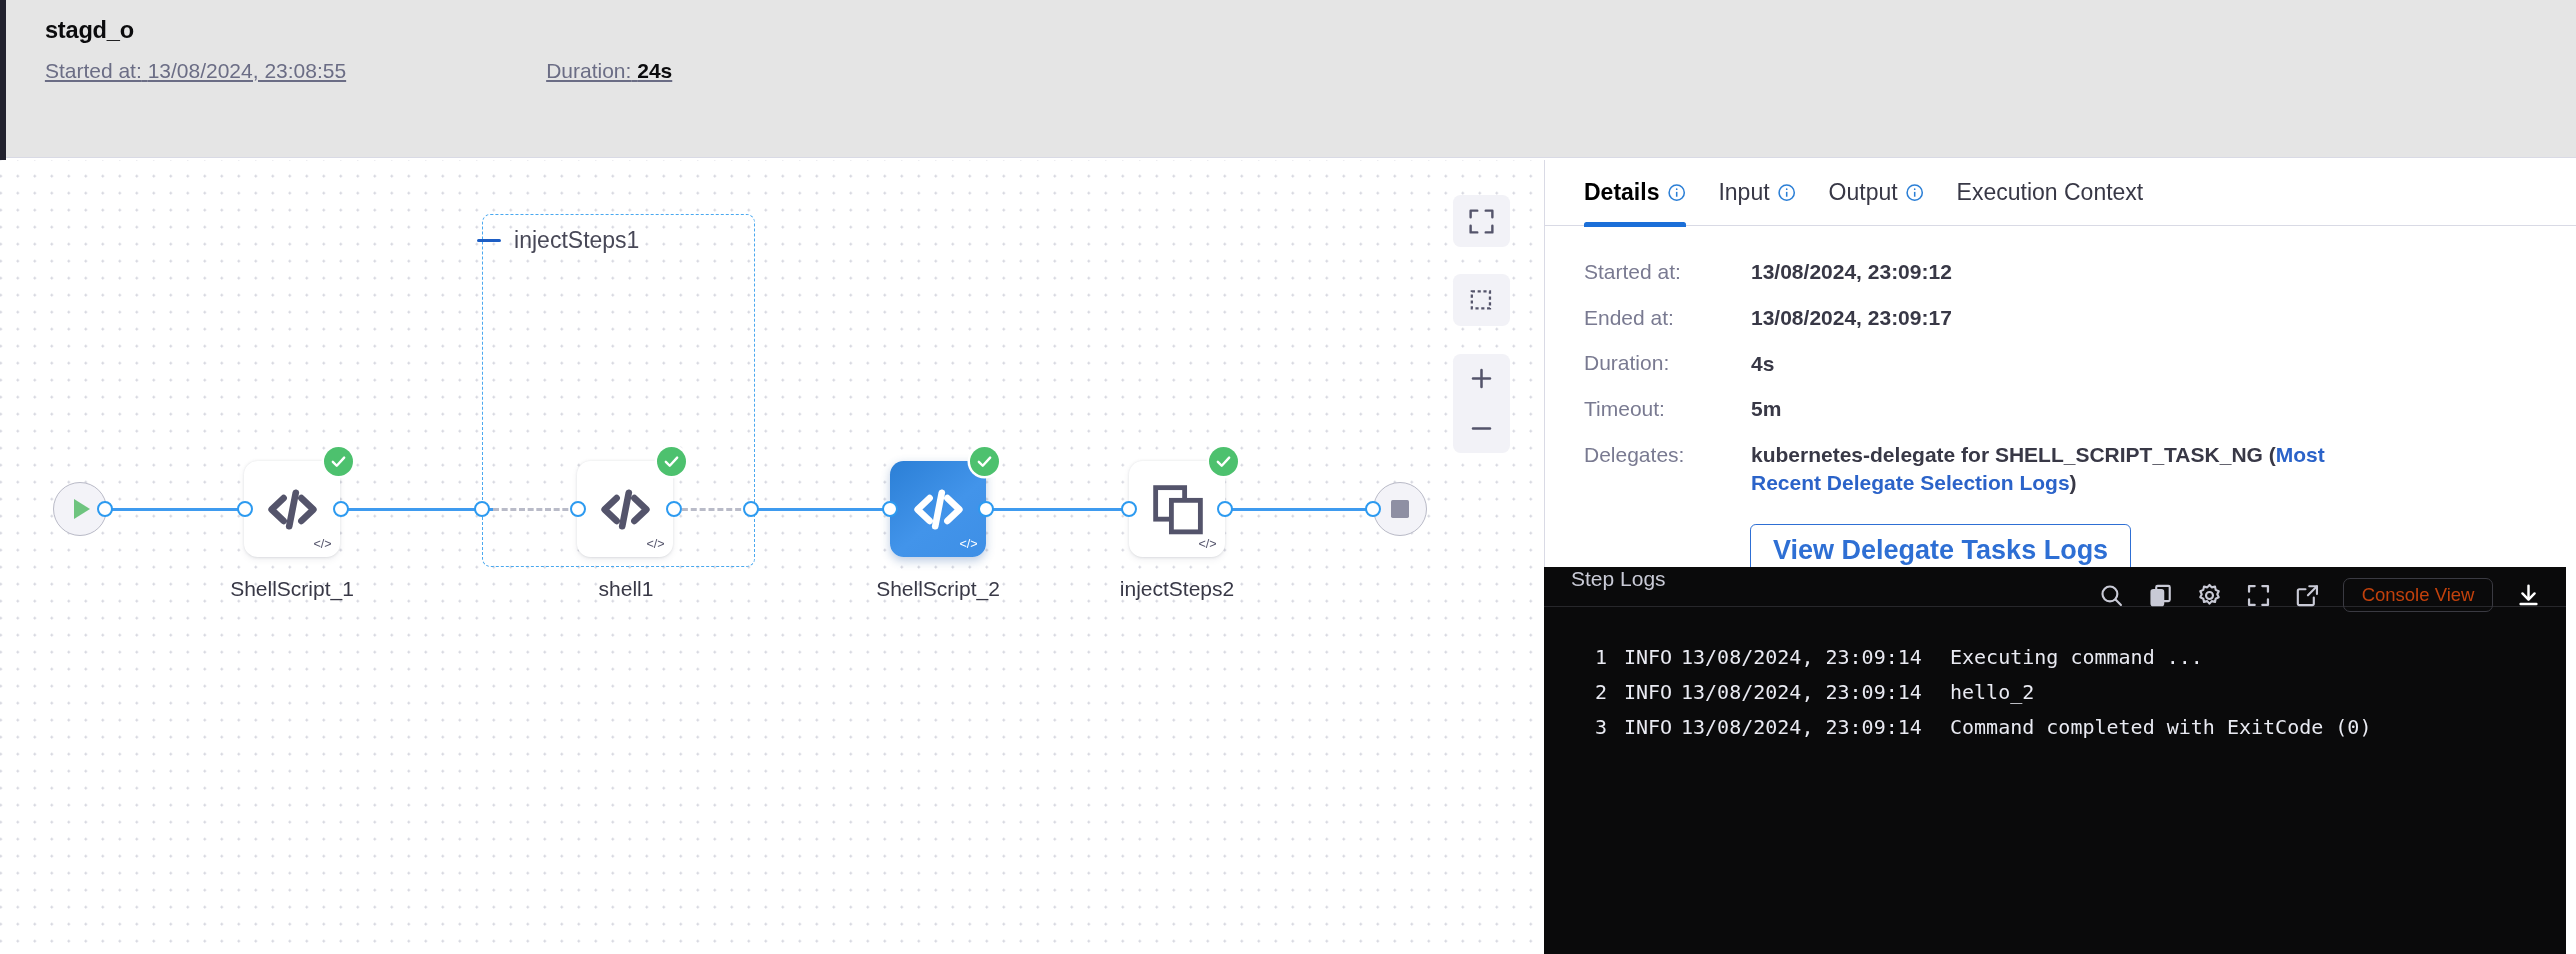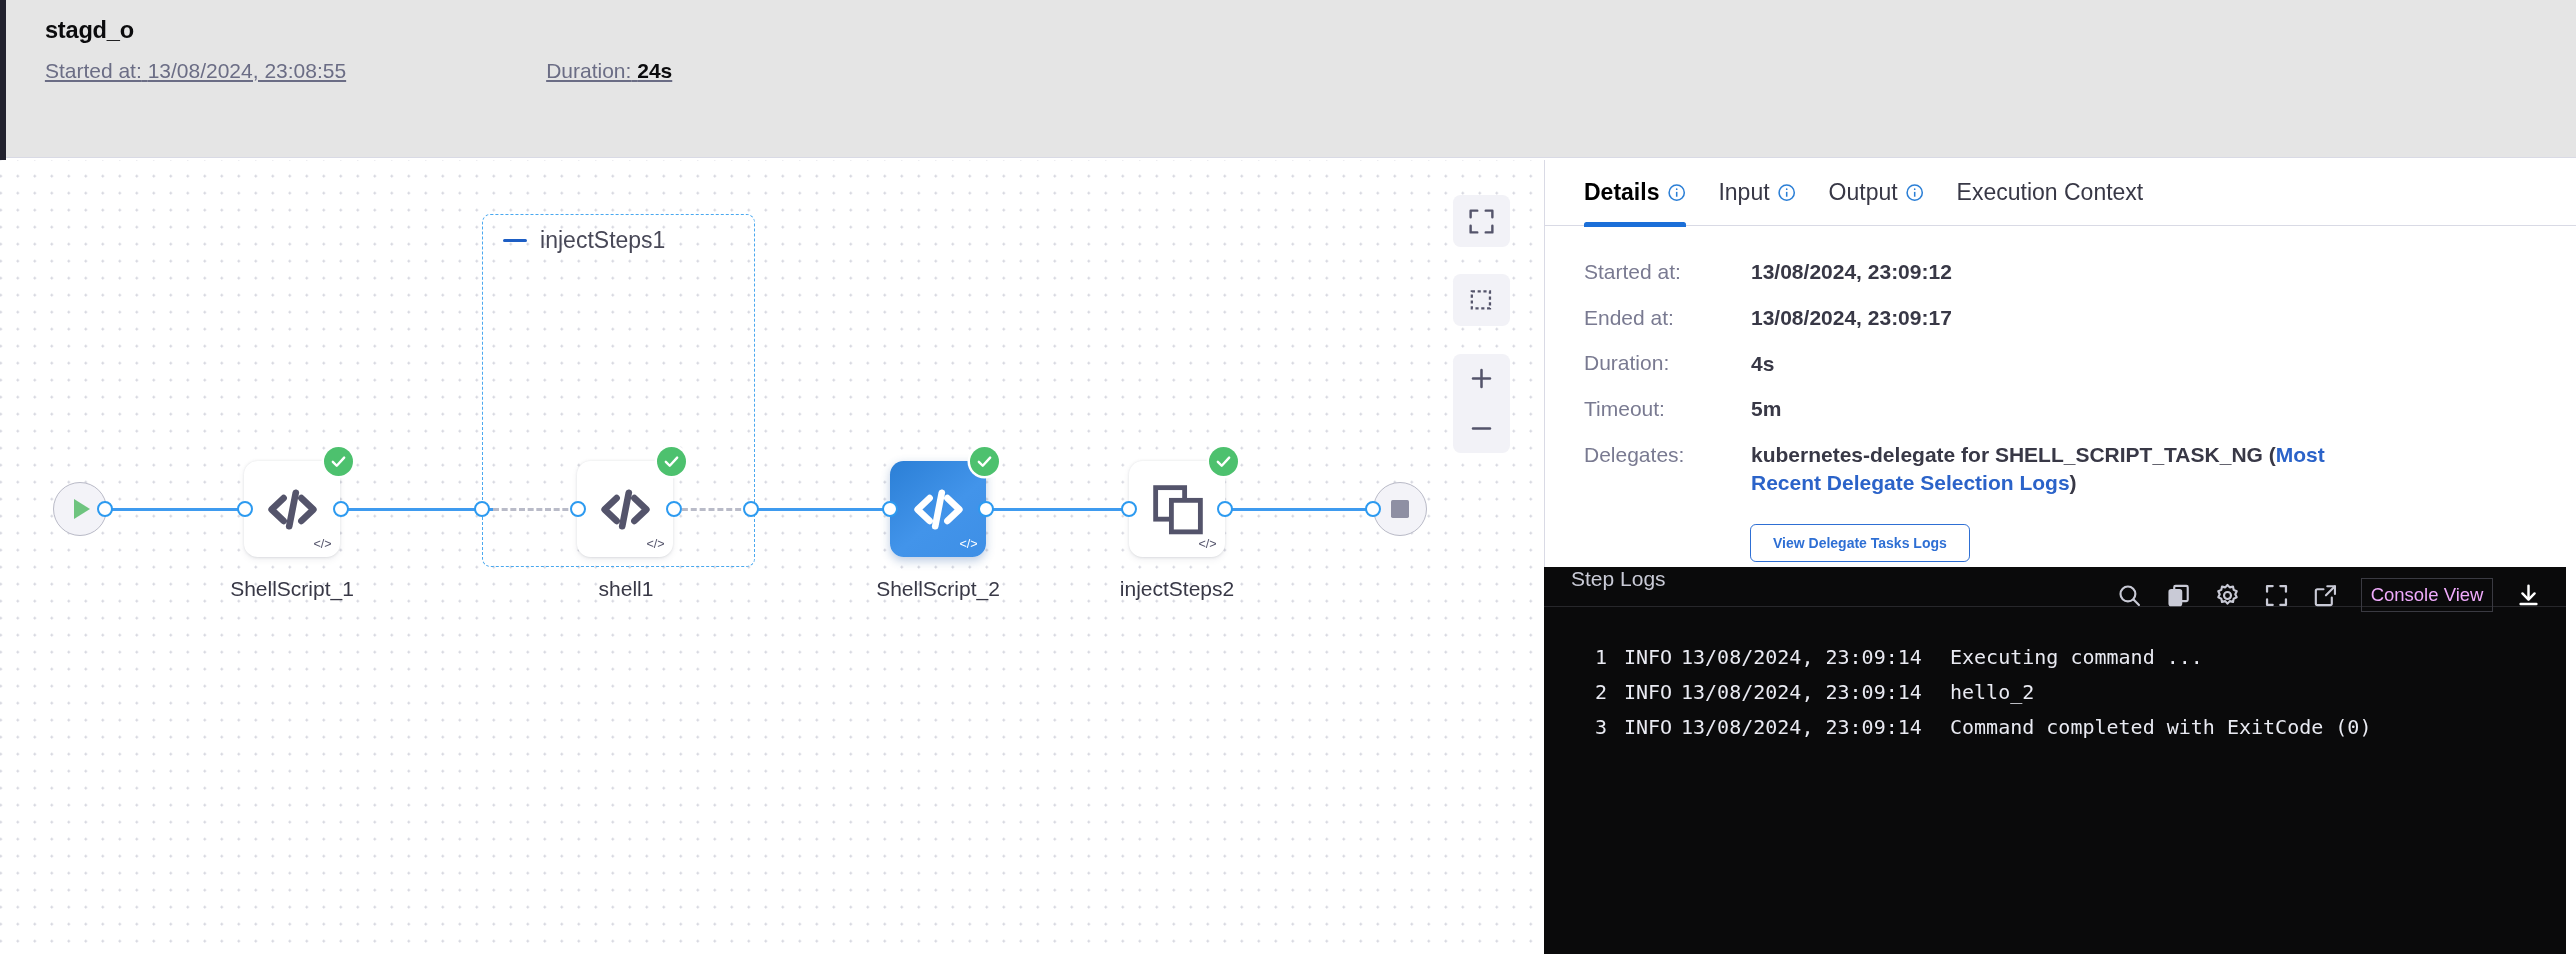--- a/index.html
+++ b/index.html
@@ -160,42 +160,42 @@
   }
   .detail-val {
     font-size: 21px; color: #383846; font-weight: bold; line-height: 1.34;
     max-width: 640px;
   }
   .detail-val a { color: #2b63c9; text-decoration: none; font-weight: bold; }
   .btn-outline {
     margin-top: 8.4px; margin-left: 205px;
     display: inline-block; padding: 10px 22px;
     border: 1.5px solid #2e6fd4; border-radius: 5.9px;
-    color: #2e6fd4; font-size: 14px; font-weight: bold; background: #fff;
+    color: #2e6fd4; font-size: 27px; font-weight: bold; background: #fff;
     cursor: pointer;
   }
 
   
   .console {
     position: absolute; left: 1544px; top: 567px;
     width: 1022px; height: 387px; background: #0a0a0b;
   }
   .console-head {
     position: relative; height: 40px; display: flex; align-items: flex-start;
     padding: 0 0 0 27px; border-bottom: 0.8px solid #27272b;
   }
   .console-title { font-size: 21px; color: #c9cad6; }
   .console-tools {
     position: absolute; right: 23.6px; top: 0; height: 56px;
     display: flex; align-items: center; gap: 22px;
   }
   .console-tools svg { width: 27px; height: 27px; display:block; }
   .console-view-btn {
-    border: 1.3px solid #3a3a42; border-radius: 0;
-    color: #f0abfc; font-size: 18.5px; padding: 5px 9px; cursor: pointer;
+    border: 1.3px solid #3a3a42; border-radius: 7px;
+    color: #c2410c; font-size: 18.5px; padding: 5px 18px; cursor: pointer;
   }
   .log-area { padding: 32px 0 0 0; }
   .log-line {
     display: flex; align-items: center;
     font-family: "DejaVu Sans Mono", monospace;
     font-size: 20px; color: #e9eaf2; height: 35px; padding-left: 34px;
   }
   .log-num { width: 29px; text-align: right; flex: 0 0 29px; color: #e9eaf2; }
   .log-lvl { width: 74px; flex: 0 0 74px; padding-left: 17px; }
   .log-ts  { width: 269px; flex: 0 0 269px; }
@@ -219,21 +219,21 @@
       <div class="meta-item">
         <span>Duration:</span>
         <span class="mval">24s</span>
       </div>
     </div>
   </div>
 
   <div class="canvas">
 
     <div class="group-box" style="left:482px; top:54px; width:273px; height:353px;"></div>
-    <div class="group-header" style="left:503px; top:67px;">
+    <div class="group-header" style="left:477px; top:67px;">
       <div class="group-collapse"></div>
       <div class="group-title">injectSteps1</div>
     </div>
 
     <div class="edge" style="left:106px; top:348px; width:138px;"></div>
     <div class="edge" style="left:340px; top:348px; width:153px;"></div>
     <div class="edge dashed" style="left:493px; top:348px; width:84px;"></div>
     <div class="edge dashed" style="left:673px; top:348px; width:77px;"></div>
     <div class="edge" style="left:749px; top:348px; width:140px;"></div>
     <div class="edge" style="left:987px; top:348px; width:141px;"></div>

